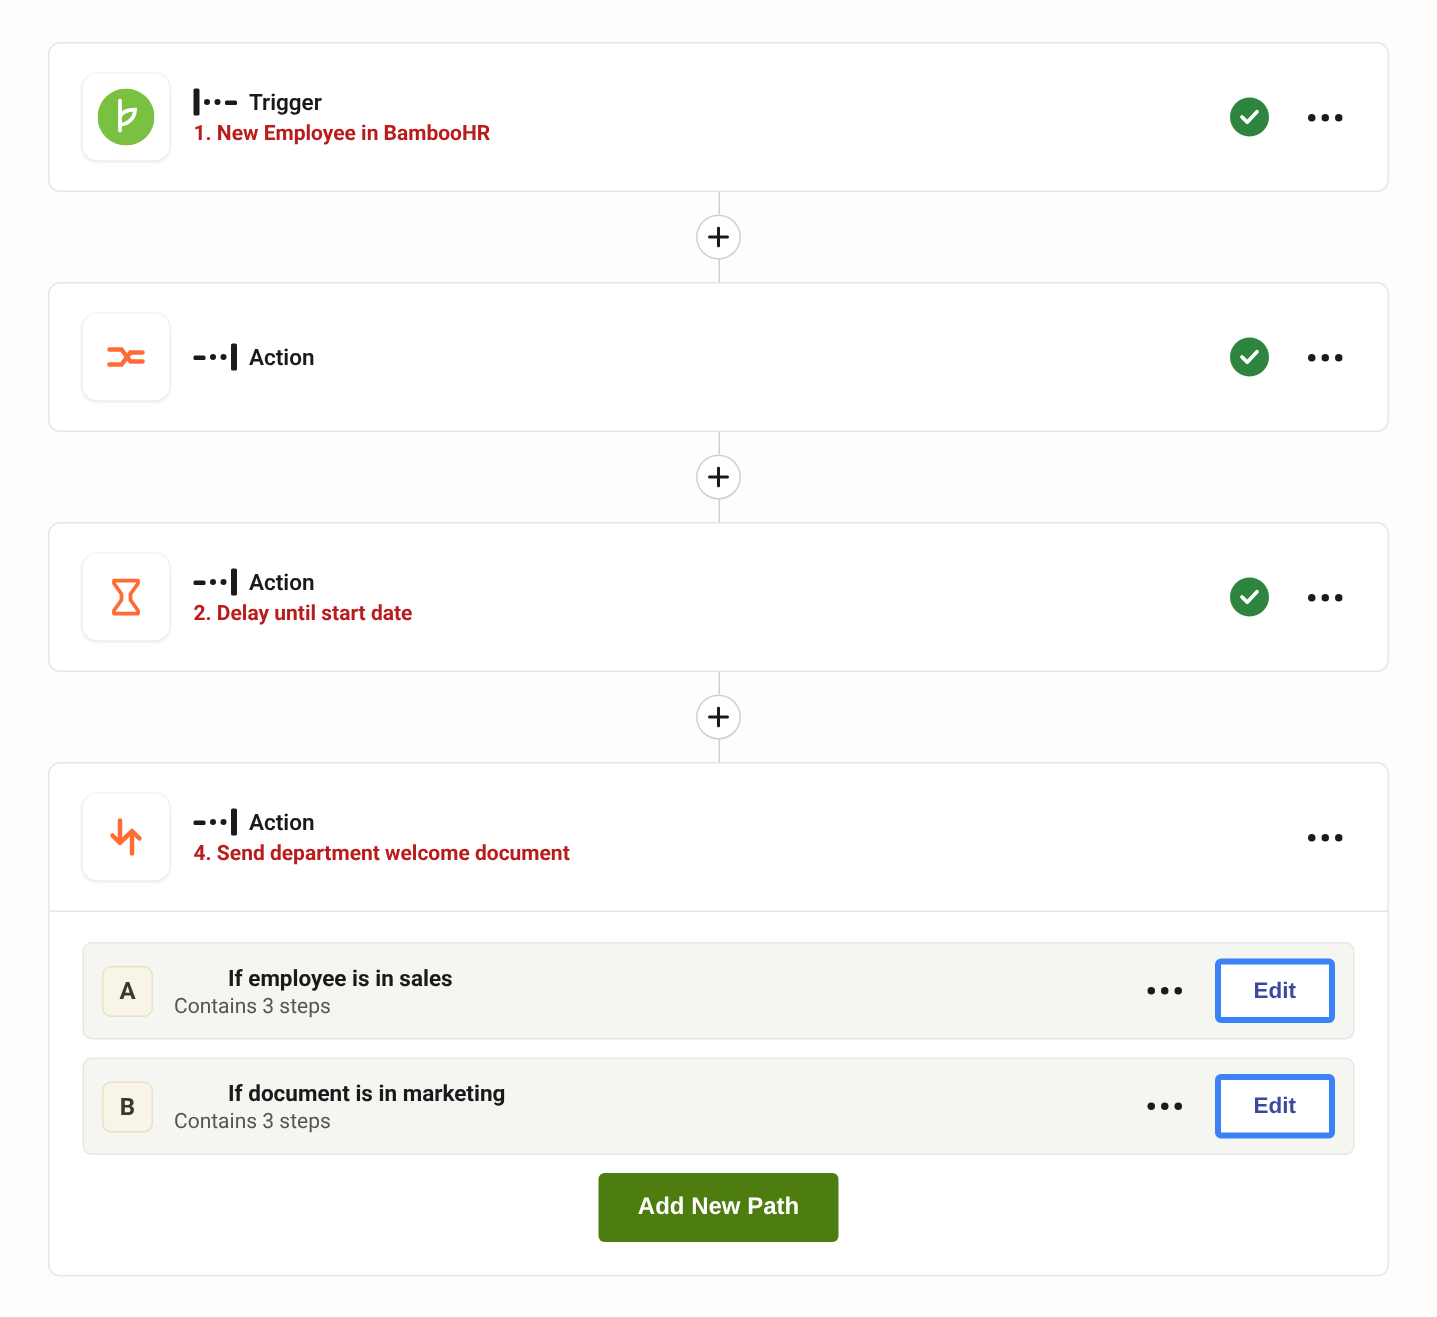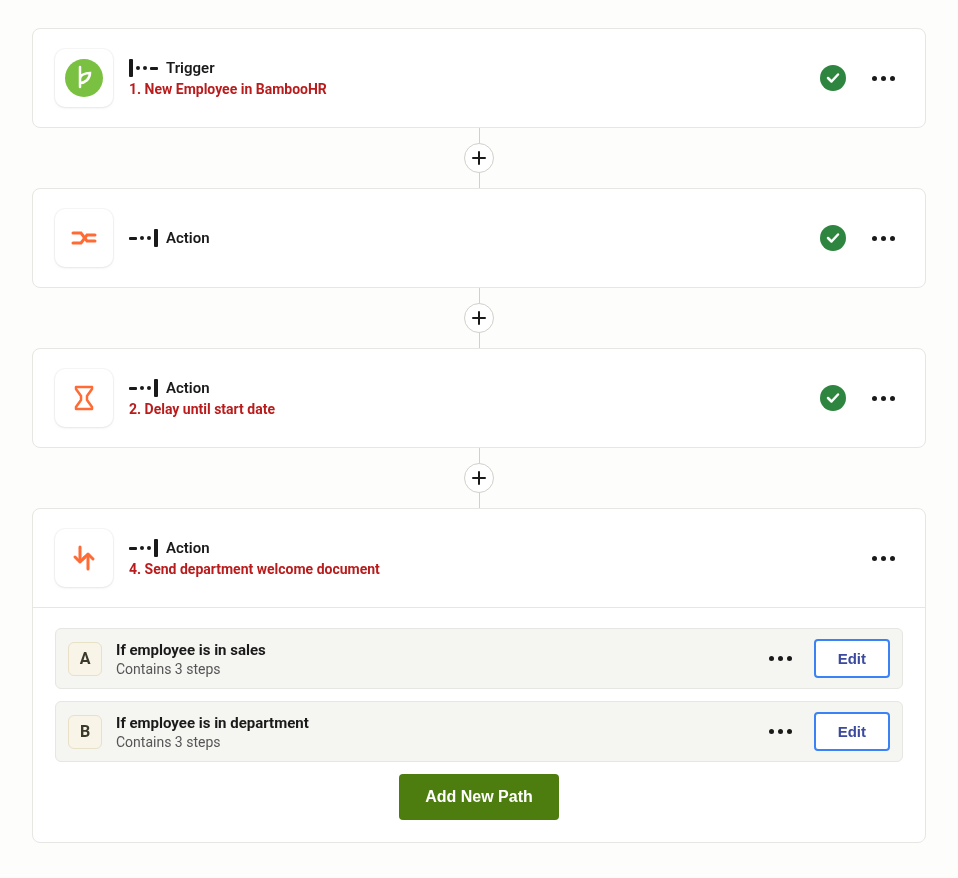--- a/index.html
+++ b/index.html
@@ -154,28 +154,29 @@
     .path-info {
       flex: 1;
       display: flex;
       flex-direction: column;
       gap: 2px;
     }
     .path-title {
       font-size: 15px;
       font-weight: 700;
       color: #1a1a1a;
+      margin-left: 36px;
     }
     .path-sub {
       font-size: 14px;
       color: #555;
     }
     .edit-btn {
       background: #ffffff;
-      border: 2px solid #3b82f6;
+      border: 4px solid #3b82f6;
       color: #3b4a9f;
       font-weight: 700;
       font-size: 15px;
       padding: 9px 22px;
       border-radius: 4px;
       cursor: pointer;
     }
     .add-path-btn {
       display: block;
       margin: 8px auto 0 auto;
@@ -372,21 +373,21 @@
           <span></span>
           <span></span>
           <span></span>
         </div>
       <button class="edit-btn">Edit</button>
     </div>
 
     <div class="path-row">
       <div class="path-badge b">B</div>
       <div class="path-info">
-        <div class="path-title">If employee is in department</div>
+        <div class="path-title">If document is in marketing</div>
         <div class="path-sub">Contains 3 steps</div>
       </div>
       <div class="more-dots">
           <span></span>
           <span></span>
           <span></span>
         </div>
       <button class="edit-btn">Edit</button>
     </div>
 

